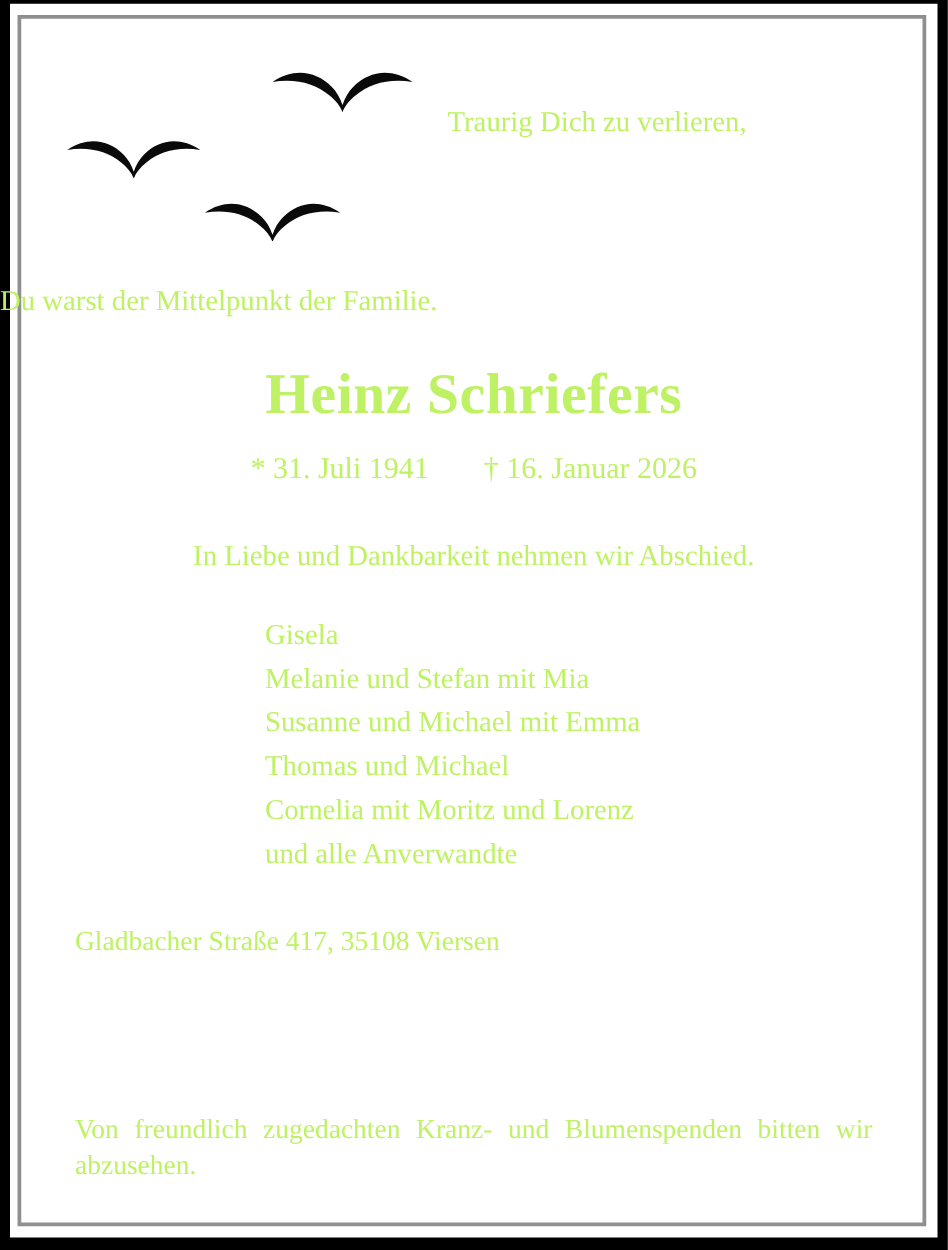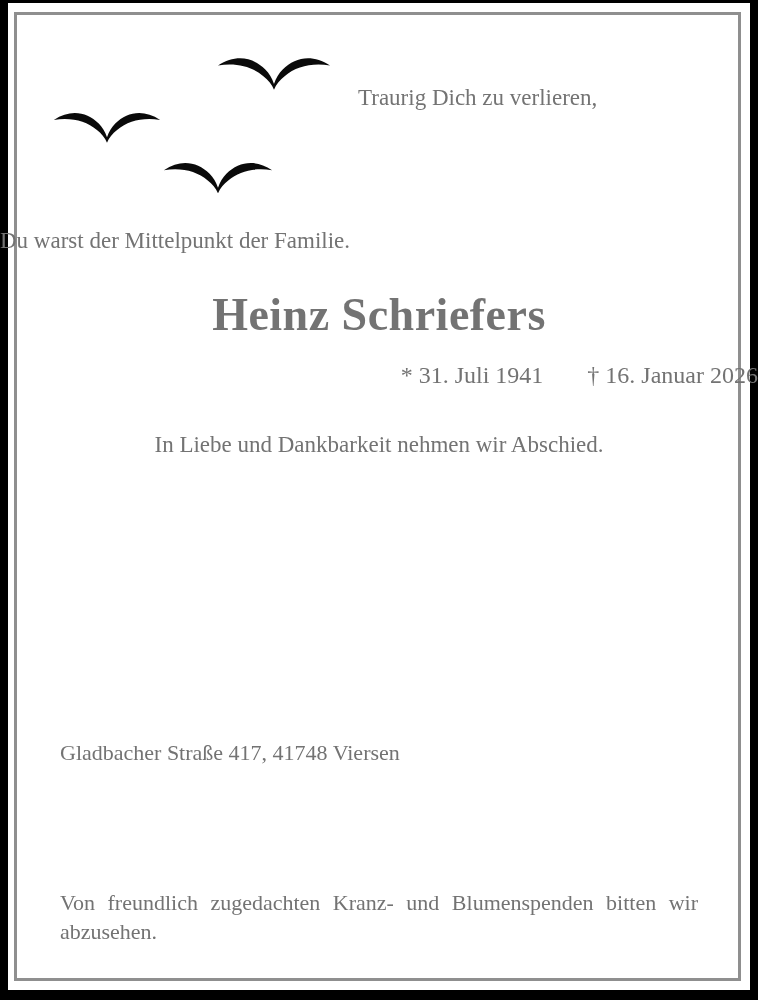--- a/index.html
+++ b/index.html
@@ -2,21 +2,21 @@
 <html><head>
 <meta charset="utf-8">
 <style>
   html, body { margin: 0; padding: 0; background: #000; }
   .page {
     position: relative;
     width: 758px;
     height: 1000px;
     background: #000;
     font-family: "Liberation Serif", serif;
-    color: #737373;
+    color: #bef264;
     overflow: hidden;
   }
   .card {
     position: absolute;
     left: 8px; top: 3px;
     width: 742px; height: 987px;
     background: #fff;
   }
   .inner-frame {
     position: absolute;
@@ -45,21 +45,21 @@
   .deceased-name {
     position: absolute;
     left: 0; top: 288px; width: 758px;
     text-align: center;
     font-size: 46px; font-weight: bold;
     letter-spacing: 0.5px;
   }
   .dates {
     position: absolute;
     left: 0; top: 362px; width: 758px;
-    text-align: right;
+    text-align: center;
     font-size: 24px;
   }
   .dates .birth { margin-right: 44px; }
   .farewell {
     position: absolute;
     left: 0; top: 432px; width: 758px;
     text-align: center;
     font-size: 23px;
   }
   .mourners {
@@ -115,20 +115,28 @@
   <div class="intro">Du warst der Mittelpunkt der Familie.</div>
 
   <div class="deceased-name">Heinz Schriefers</div>
 
   <div class="dates">
     <span class="birth">* 31. Juli 1941</span><span class="death">† 16. Januar 2026</span>
   </div>
 
   <div class="farewell">In Liebe und Dankbarkeit nehmen wir Abschied.</div>
 
+  <div class="mourners">
+    <div>Gisela</div>
+    <div>Melanie und Stefan mit Mia</div>
+    <div>Susanne und Michael mit Emma</div>
+    <div>Thomas und Michael</div>
+    <div>Cornelia mit Moritz und Lorenz</div>
+    <div>und alle Anverwandte</div>
+  </div>
 
   <div class="address">
-    <div>Gladbacher Straße 417, 41748 Viersen</div>
+    <div>Gladbacher Straße 417, 35108 Viersen</div>
   </div>
 
 
   <div class="donation">Von freundlich zugedachten Kranz- und Blumenspenden bitten wir abzusehen.</div>
 </div>
 
 </body></html>

